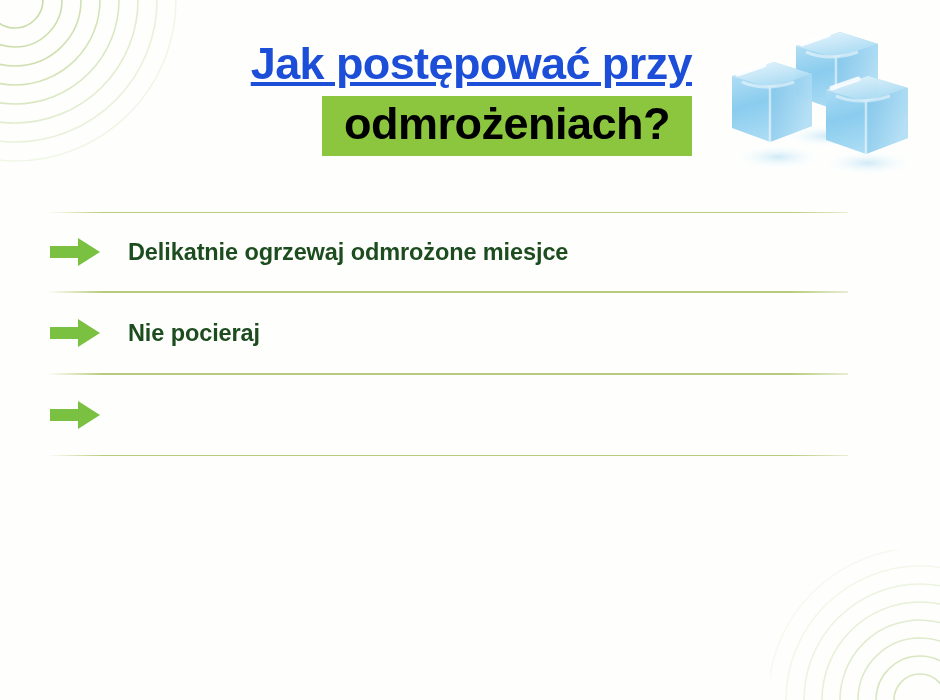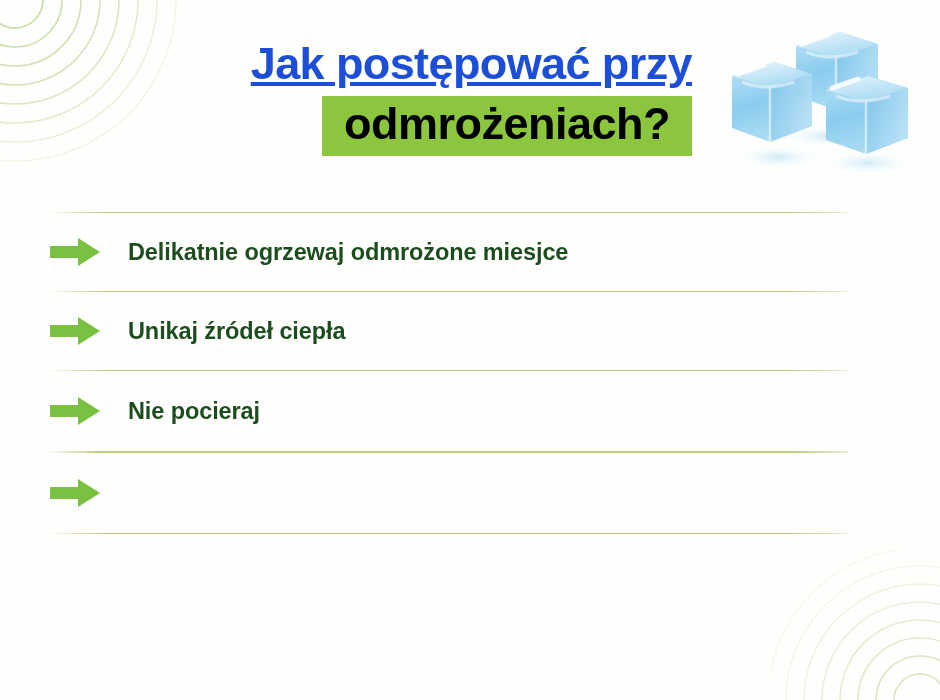--- a/index.html
+++ b/index.html
@@ -225,26 +225,20 @@
 
     <div class="tip-row">
       <svg class="arrow-icon" viewBox="0 0 50 30">
         <path d="M0 9 L28 9 L28 1 L50 15 L28 29 L28 21 L0 21 Z" fill="#7ac142"></path>
       </svg>
       <span class="tip-text">Delikatnie ogrzewaj odmrożone miesjce</span>
     </div>
 
     <div class="divider"></div>
 
-    <div class="tip-row">
-      <svg class="arrow-icon" viewBox="0 0 50 30">
-        <path d="M0 9 L28 9 L28 1 L50 15 L28 29 L28 21 L0 21 Z" fill="#7ac142"></path>
-      </svg>
-      <span class="tip-text">Unikaj źródeł ciepła</span>
-    </div>
 
     <div class="divider"></div>
 
     <div class="tip-row tall">
       <svg class="arrow-icon" viewBox="0 0 50 30">
         <path d="M0 9 L28 9 L28 1 L50 15 L28 29 L28 21 L0 21 Z" fill="#7ac142"></path>
       </svg>
       <span class="tip-text">Nie pocieraj</span>
     </div>
 

